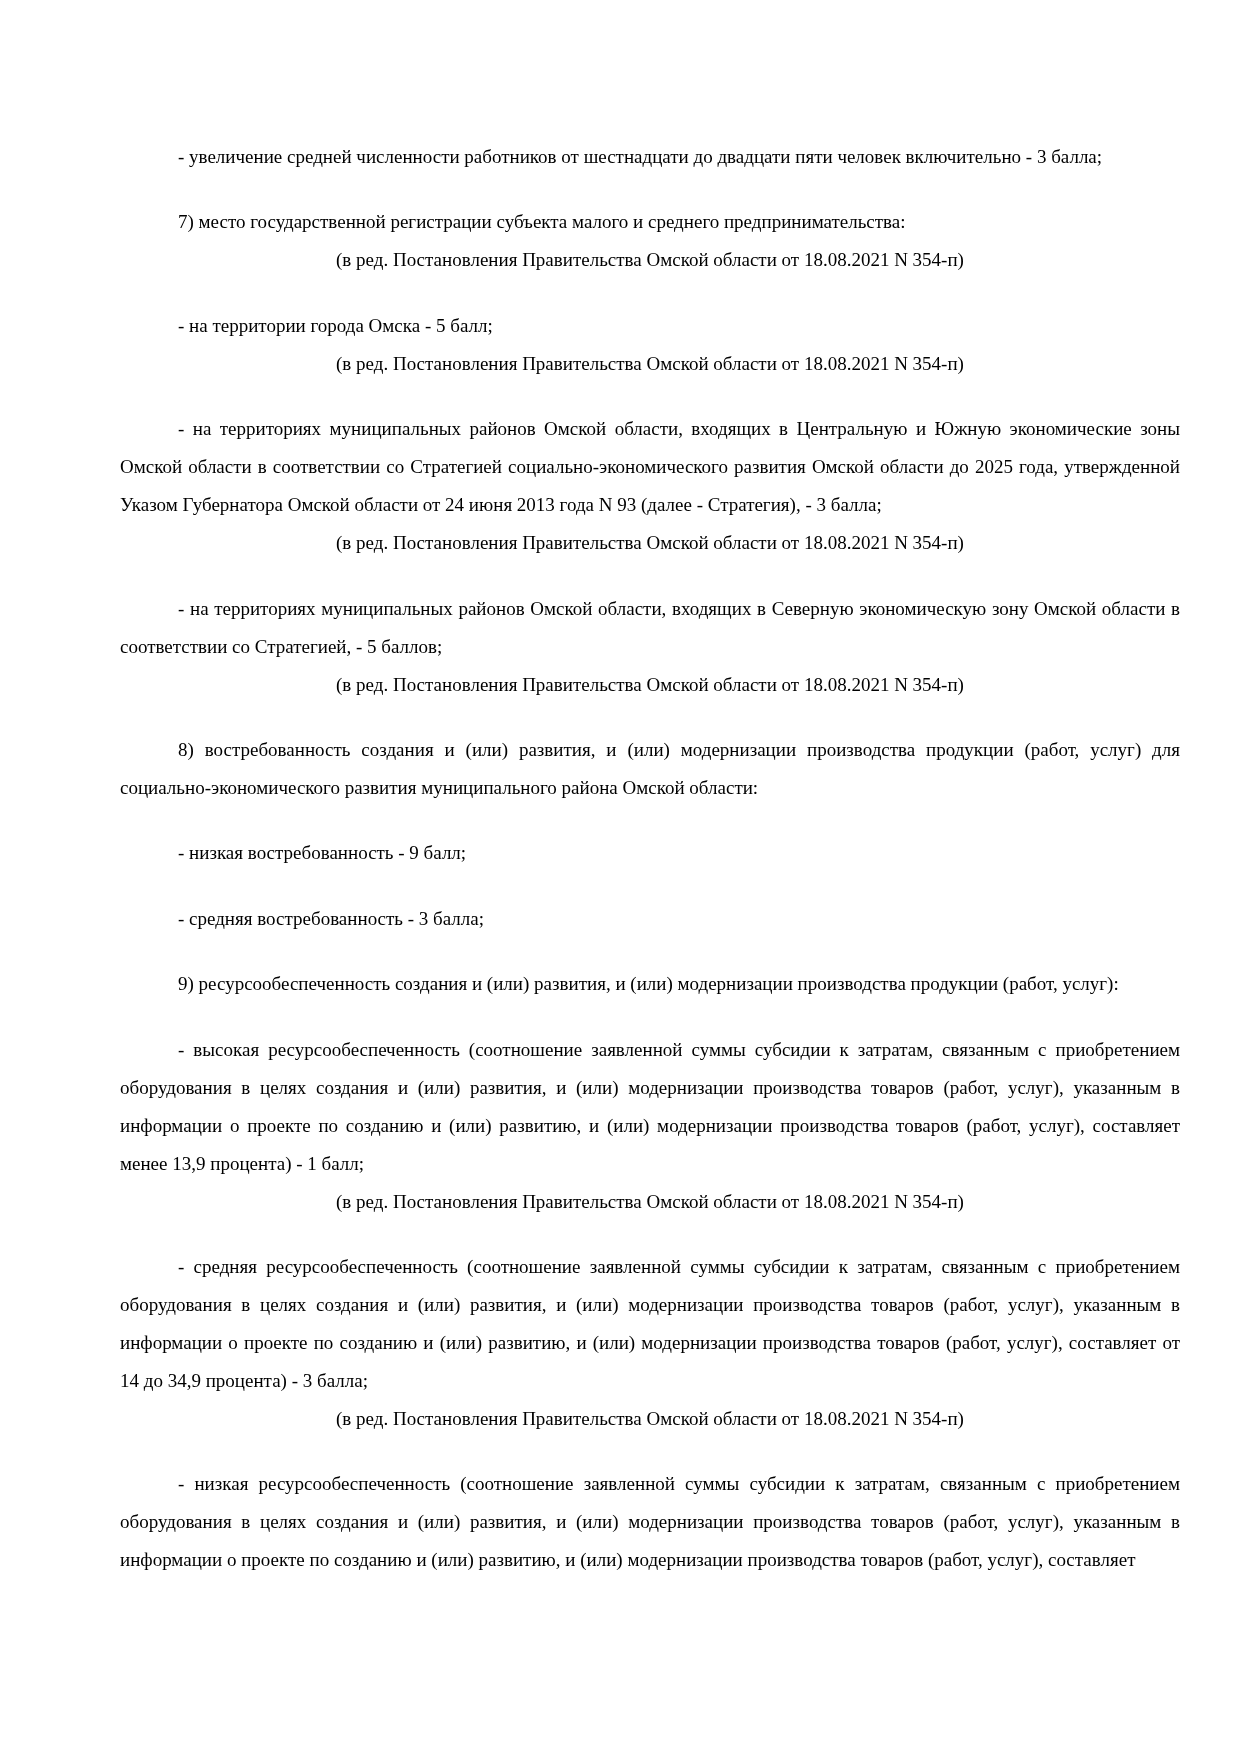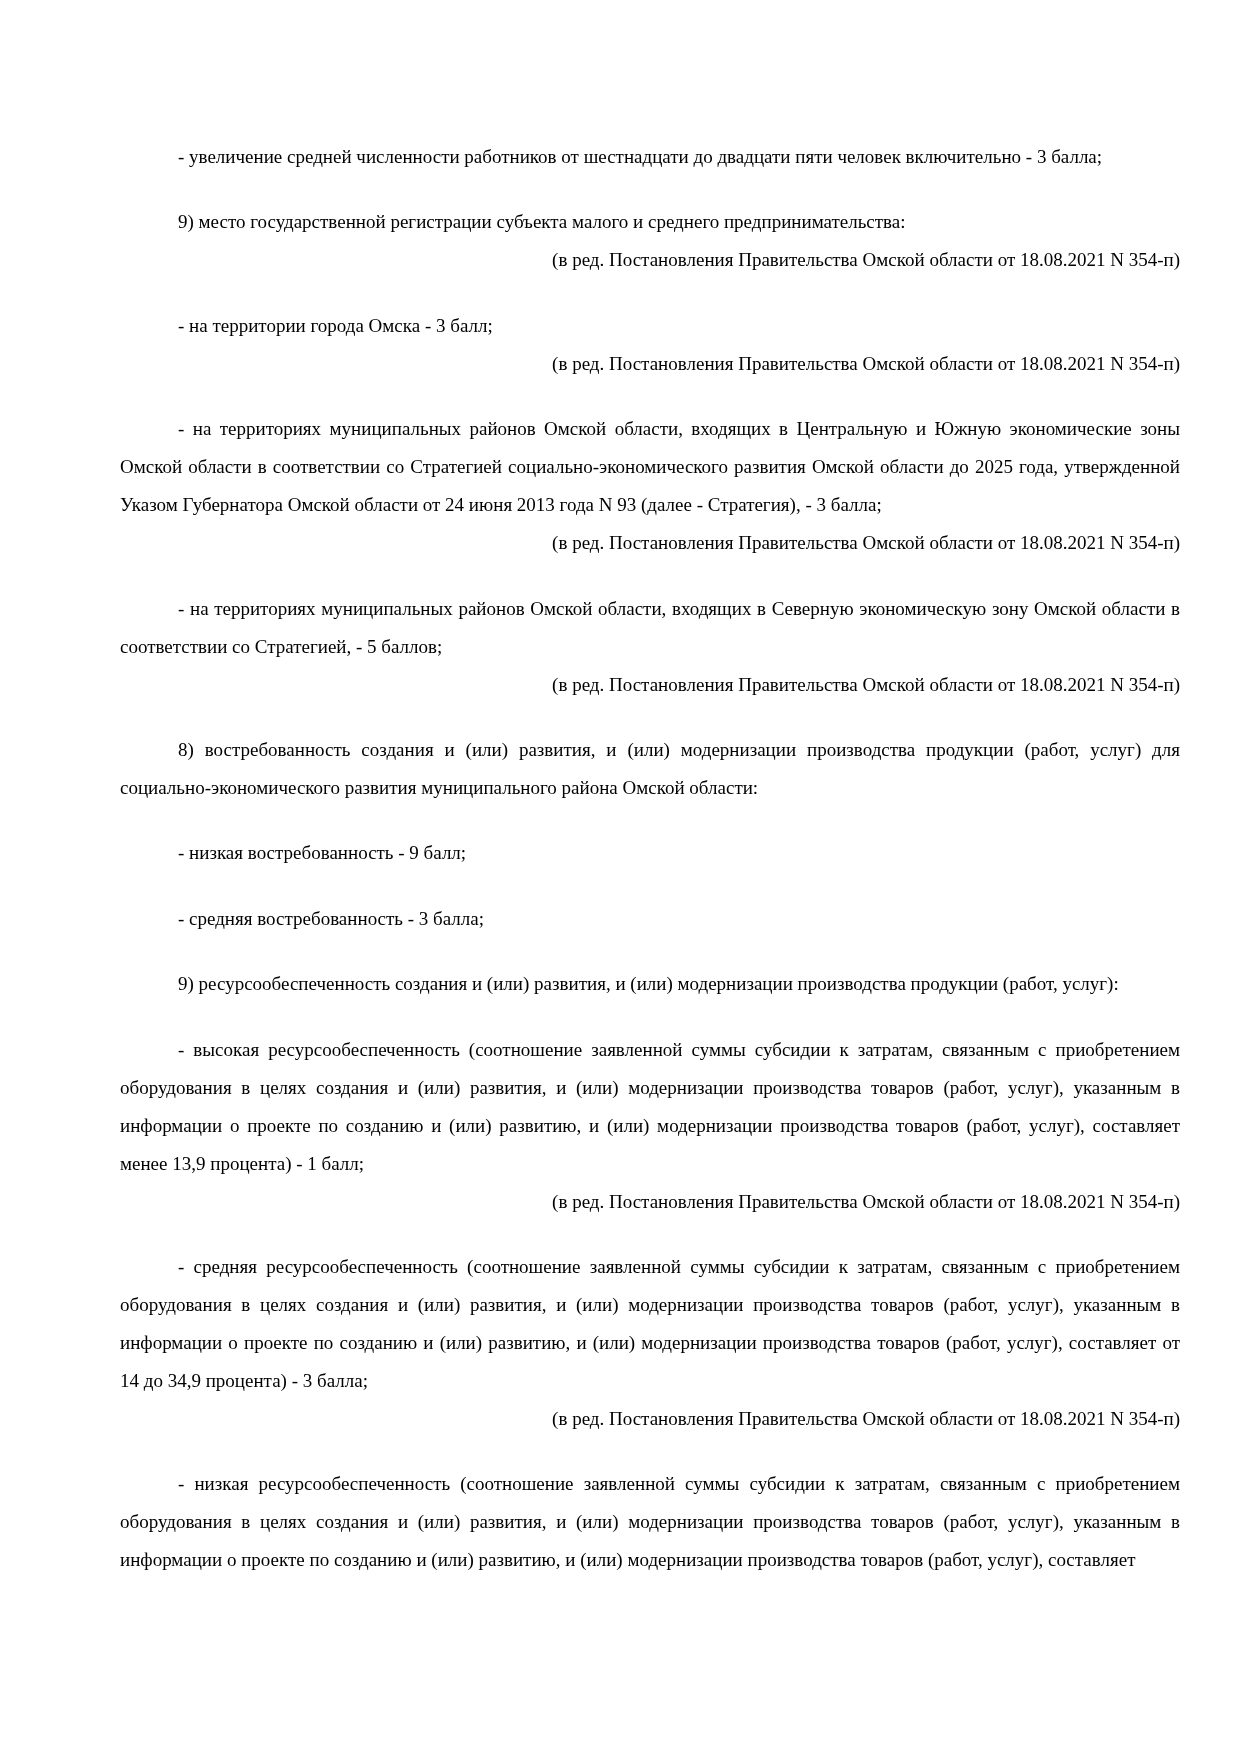--- a/index.html
+++ b/index.html
@@ -4,35 +4,35 @@
 <style>
   html, body { margin: 0; padding: 0; background: #ffffff; }
   body { width: 1240px; height: 1754px; position: relative; overflow: hidden; }
   .page {
     position: absolute; left: 120px; top: 138px; width: 1060px;
     font-family: "Liberation Serif", serif; font-size: 19px; line-height: 38px;
     color: #000; text-align: justify;
   }
   .para { margin: 0 0 27.4px 0; }
   .para .main { display: block; text-indent: 58px; }
-  .para .amend { display: block; text-indent: 0; text-align: right; font-family: Liberation Serif, serif; }
+  .para .amend { display: block; text-indent: 0; text-align: center; font-family: Liberation Serif, serif; }
 </style>
 </head>
 <body>
 
 <div class="page">
   <div class="para">
       <span class="main">- увеличение средней численности работников от шестнадцати до двадцати пяти человек включительно - 3 балла;</span>
     </div>
   <div class="para">
-      <span class="main">9) место государственной регистрации субъекта малого и среднего предпринимательства:</span>
+      <span class="main">7) место государственной регистрации субъекта малого и среднего предпринимательства:</span>
       <span class="amend">(в ред. Постановления Правительства Омской области от 18.08.2021 N 354-п)</span>
     </div>
   <div class="para">
-      <span class="main">- на территории города Омска - 3 балл;</span>
+      <span class="main">- на территории города Омска - 5 балл;</span>
       <span class="amend">(в ред. Постановления Правительства Омской области от 18.08.2021 N 354-п)</span>
     </div>
   <div class="para">
       <span class="main">- на территориях муниципальных районов Омской области, входящих в Центральную и Южную экономические зоны Омской области в соответствии со Стратегией социально-экономического развития Омской области до 2025 года, утвержденной Указом Губернатора Омской области от 24 июня 2013 года N 93 (далее - Стратегия), - 3 балла;</span>
       <span class="amend">(в ред. Постановления Правительства Омской области от 18.08.2021 N 354-п)</span>
     </div>
   <div class="para">
       <span class="main">- на территориях муниципальных районов Омской области, входящих в Северную экономическую зону Омской области в соответствии со Стратегией, - 5 баллов;</span>
       <span class="amend">(в ред. Постановления Правительства Омской области от 18.08.2021 N 354-п)</span>
     </div>

